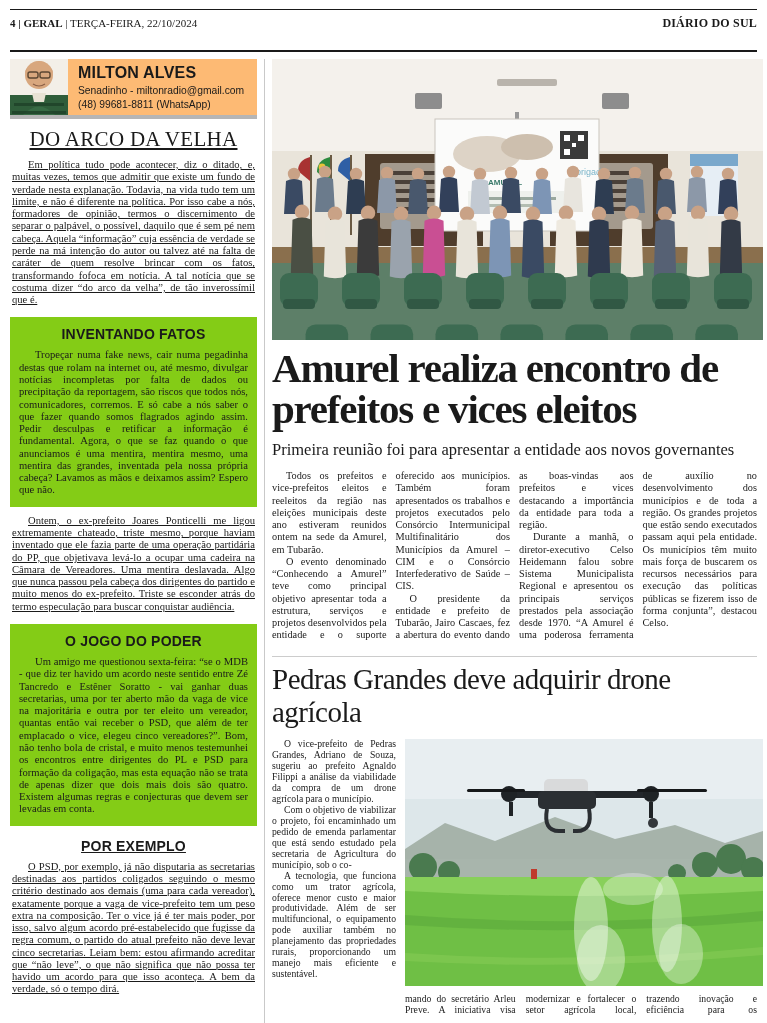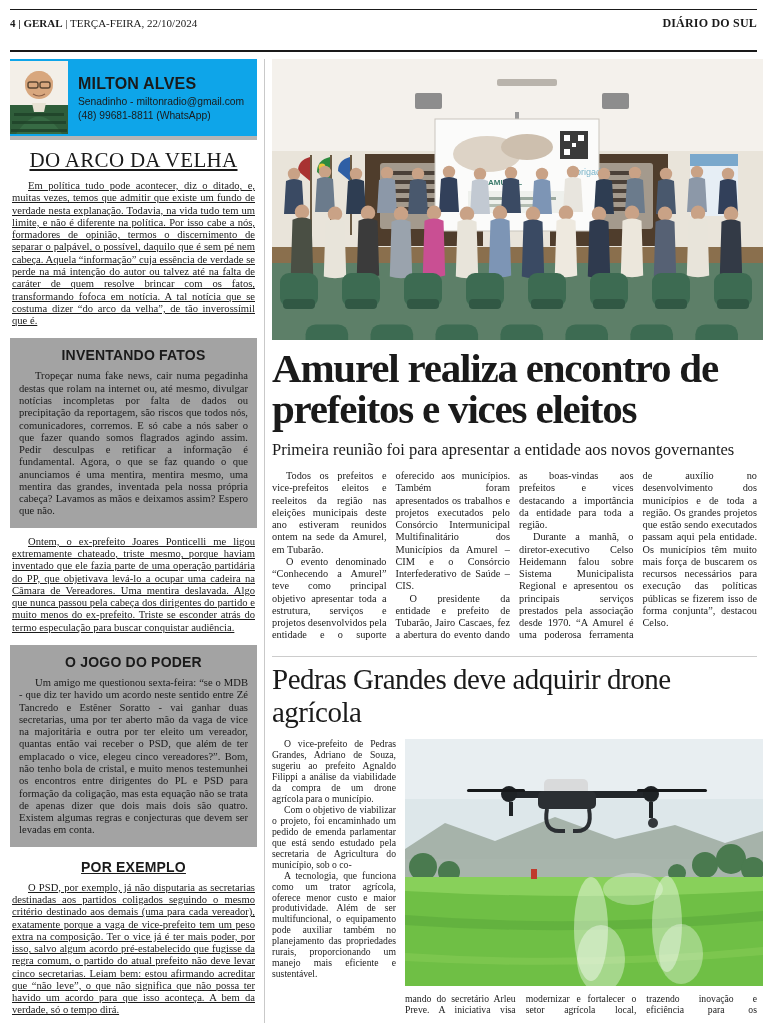--- a/index.html
+++ b/index.html
@@ -10,33 +10,33 @@
           display:flex;justify-content:space-between;align-items:baseline;
           font-family:Liberation Serif, serif;font-size:11px;padding:6px 0 19px;}
   .topbar .bold{font-weight:700;}
   .brand{font-weight:700;font-size:12px;letter-spacing:.2px;}
   
   .content{display:flex;gap:7px;padding-top:7px;}
   .leftcol{width:247px;flex:none;}
   .vrule{width:1px;background:#c9c9c9;}
   .rightcol{flex:1;min-width:0;}
   
-  .author-card{background:#0ea5e9;height:77px;display:flex;align-items:center;gap:10px;overflow:hidden;}
+  .author-card{background:#fdba74;height:56px;display:flex;align-items:center;gap:10px;overflow:hidden;}
   .author-card svg{flex:none;display:block;}
   .author-name{font-family:"Liberation Sans",sans-serif;font-weight:700;font-size:16px;letter-spacing:.2px;}
   .author-contact,.author-phone{font-family:"Liberation Sans",sans-serif;font-size:10.3px;margin-top:3px;}
   .author-shadow{height:4px;background:#b5b5b5;margin-bottom:4px;}
   
   .colsec{margin-top:8px;}
   .colsec p{margin:0;font-size:10.6px;line-height:1.16;text-align:justify;text-indent:16px;}
   h2.serif-head{font-family:"Liberation Serif",serif;font-weight:400;font-size:21px;text-align:center;margin:8px 0 7px;letter-spacing:.3px;}
   h3.sans-head{font-family:"Liberation Sans",sans-serif;font-weight:700;font-size:14px;text-align:center;margin:0 0 7px;letter-spacing:.2px;}
   .plain{padding:0 2px;text-decoration:underline;}
   .plain h3.sans-head{margin-top:12px;}
-  .boxed{background:#a3a3a3;padding:9px 9px 10px;margin-top:11px;}
+  .boxed{background:#84cc16;padding:9px 9px 10px;margin-top:11px;}
   
   .main-photo{margin:0 0 8px;}
   .main-photo svg{display:block;}
   h1.headline{font-family:"Liberation Serif",serif;font-weight:700;font-size:41px;line-height:.99;
               letter-spacing:-1.2px;margin:4px 0 11px;}
   .subhead{font-size:16.5px;margin:0 0 10px;font-weight:400;}
   .article-cols{column-count:4;column-gap:9px;height:177px;overflow:hidden;
                 font-size:10.3px;line-height:1.19;text-align:justify;}
   .article-cols p{margin:0;text-indent:14px;}
   hr.soft{border:none;border-top:1px solid #cccccc;margin:9px 0 6px;}

